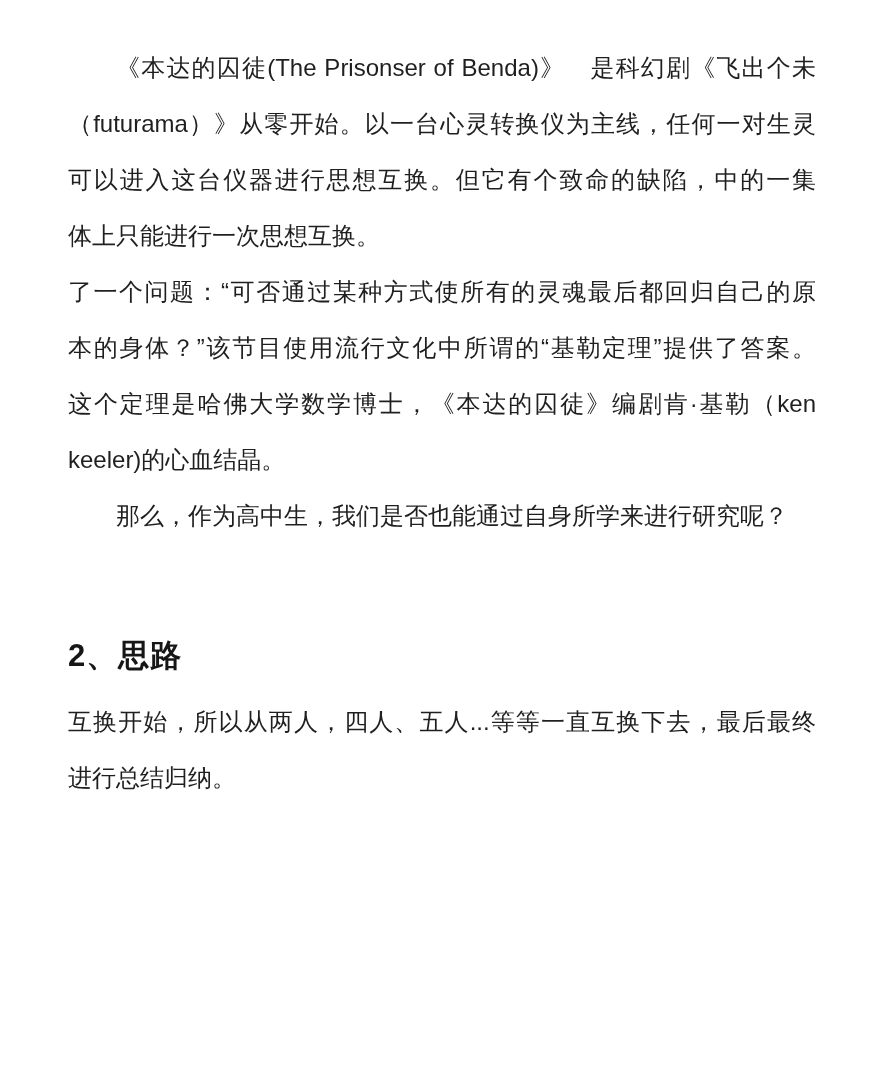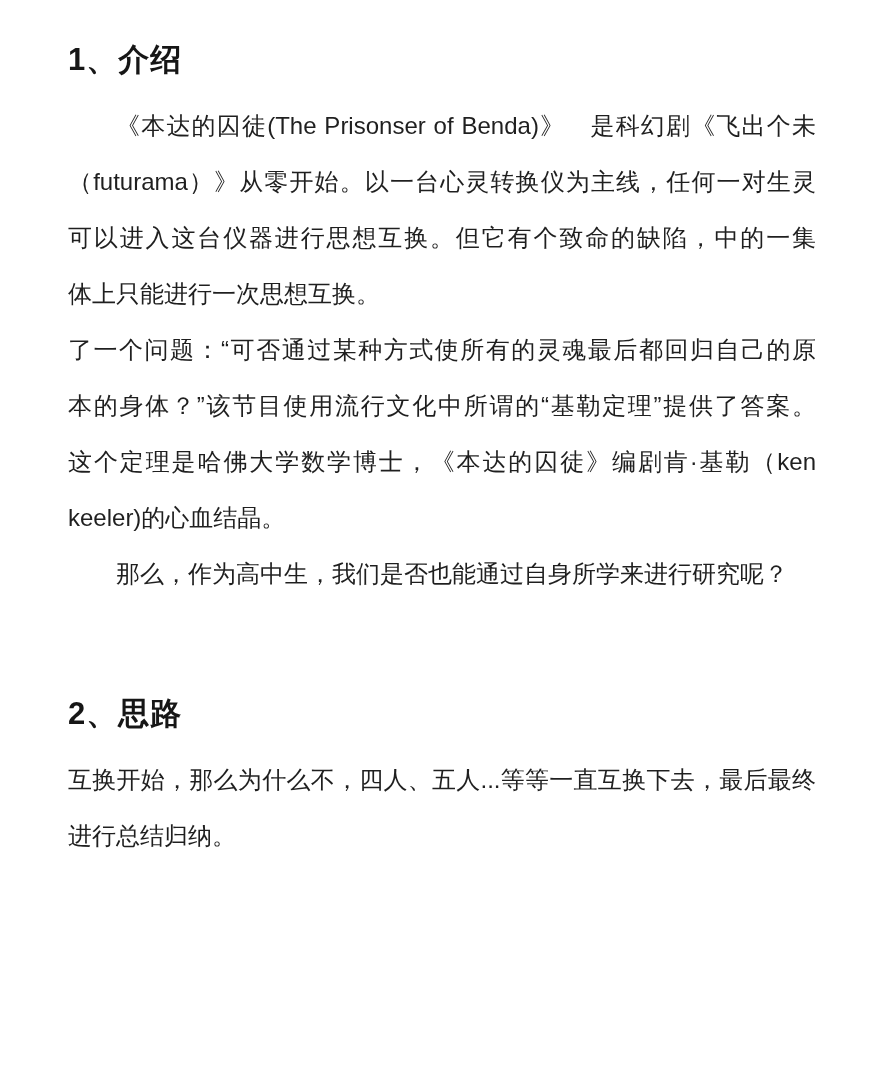--- a/index.html
+++ b/index.html
@@ -47,33 +47,32 @@
   .line.end {
     text-align-last: left;
   }
 </style>
 </head>
 <body>
 
 <main class="page">
 
   <section>
-    <h2 class="heading">1、介绍</h2>
 
     <div class="line indent">《本达的囚徒(The Prisonser of Benda)》　是科幻剧《飞出个未来</div>
     <div class="line">（futurama）》从零开始。以一台心灵转换仪为主线，任何一对生灵</div>
     <div class="line">可以进入这台仪器进行思想互换。但它有个致命的缺陷，中的一集</div>
     <div class="line end">体上只能进行一次思想互换。</div>
     <div class="line">了一个问题：“可否通过某种方式使所有的灵魂最后都回归自己的原</div>
     <div class="line">本的身体？”该节目使用流行文化中所谓的“基勒定理”提供了答案。</div>
     <div class="line">这个定理是哈佛大学数学博士，《本达的囚徒》编剧肯·基勒（ken</div>
     <div class="line end">keeler)的心血结晶。</div>
     <div class="line indent end">那么，作为高中生，我们是否也能通过自身所学来进行研究呢？</div>
   </section>
 
   <section>
     <h2 class="heading second">2、思路</h2>
 
-    <div class="line">互换开始，那么为什么不，四人、五人...等等一直互换下去，最后最终</div>
+    <div class="line">互换开始，所以从两人，四人、五人...等等一直互换下去，最后最终</div>
     <div class="line end">进行总结归纳。</div>
   </section>
 
 </main>
 
 </body></html>

